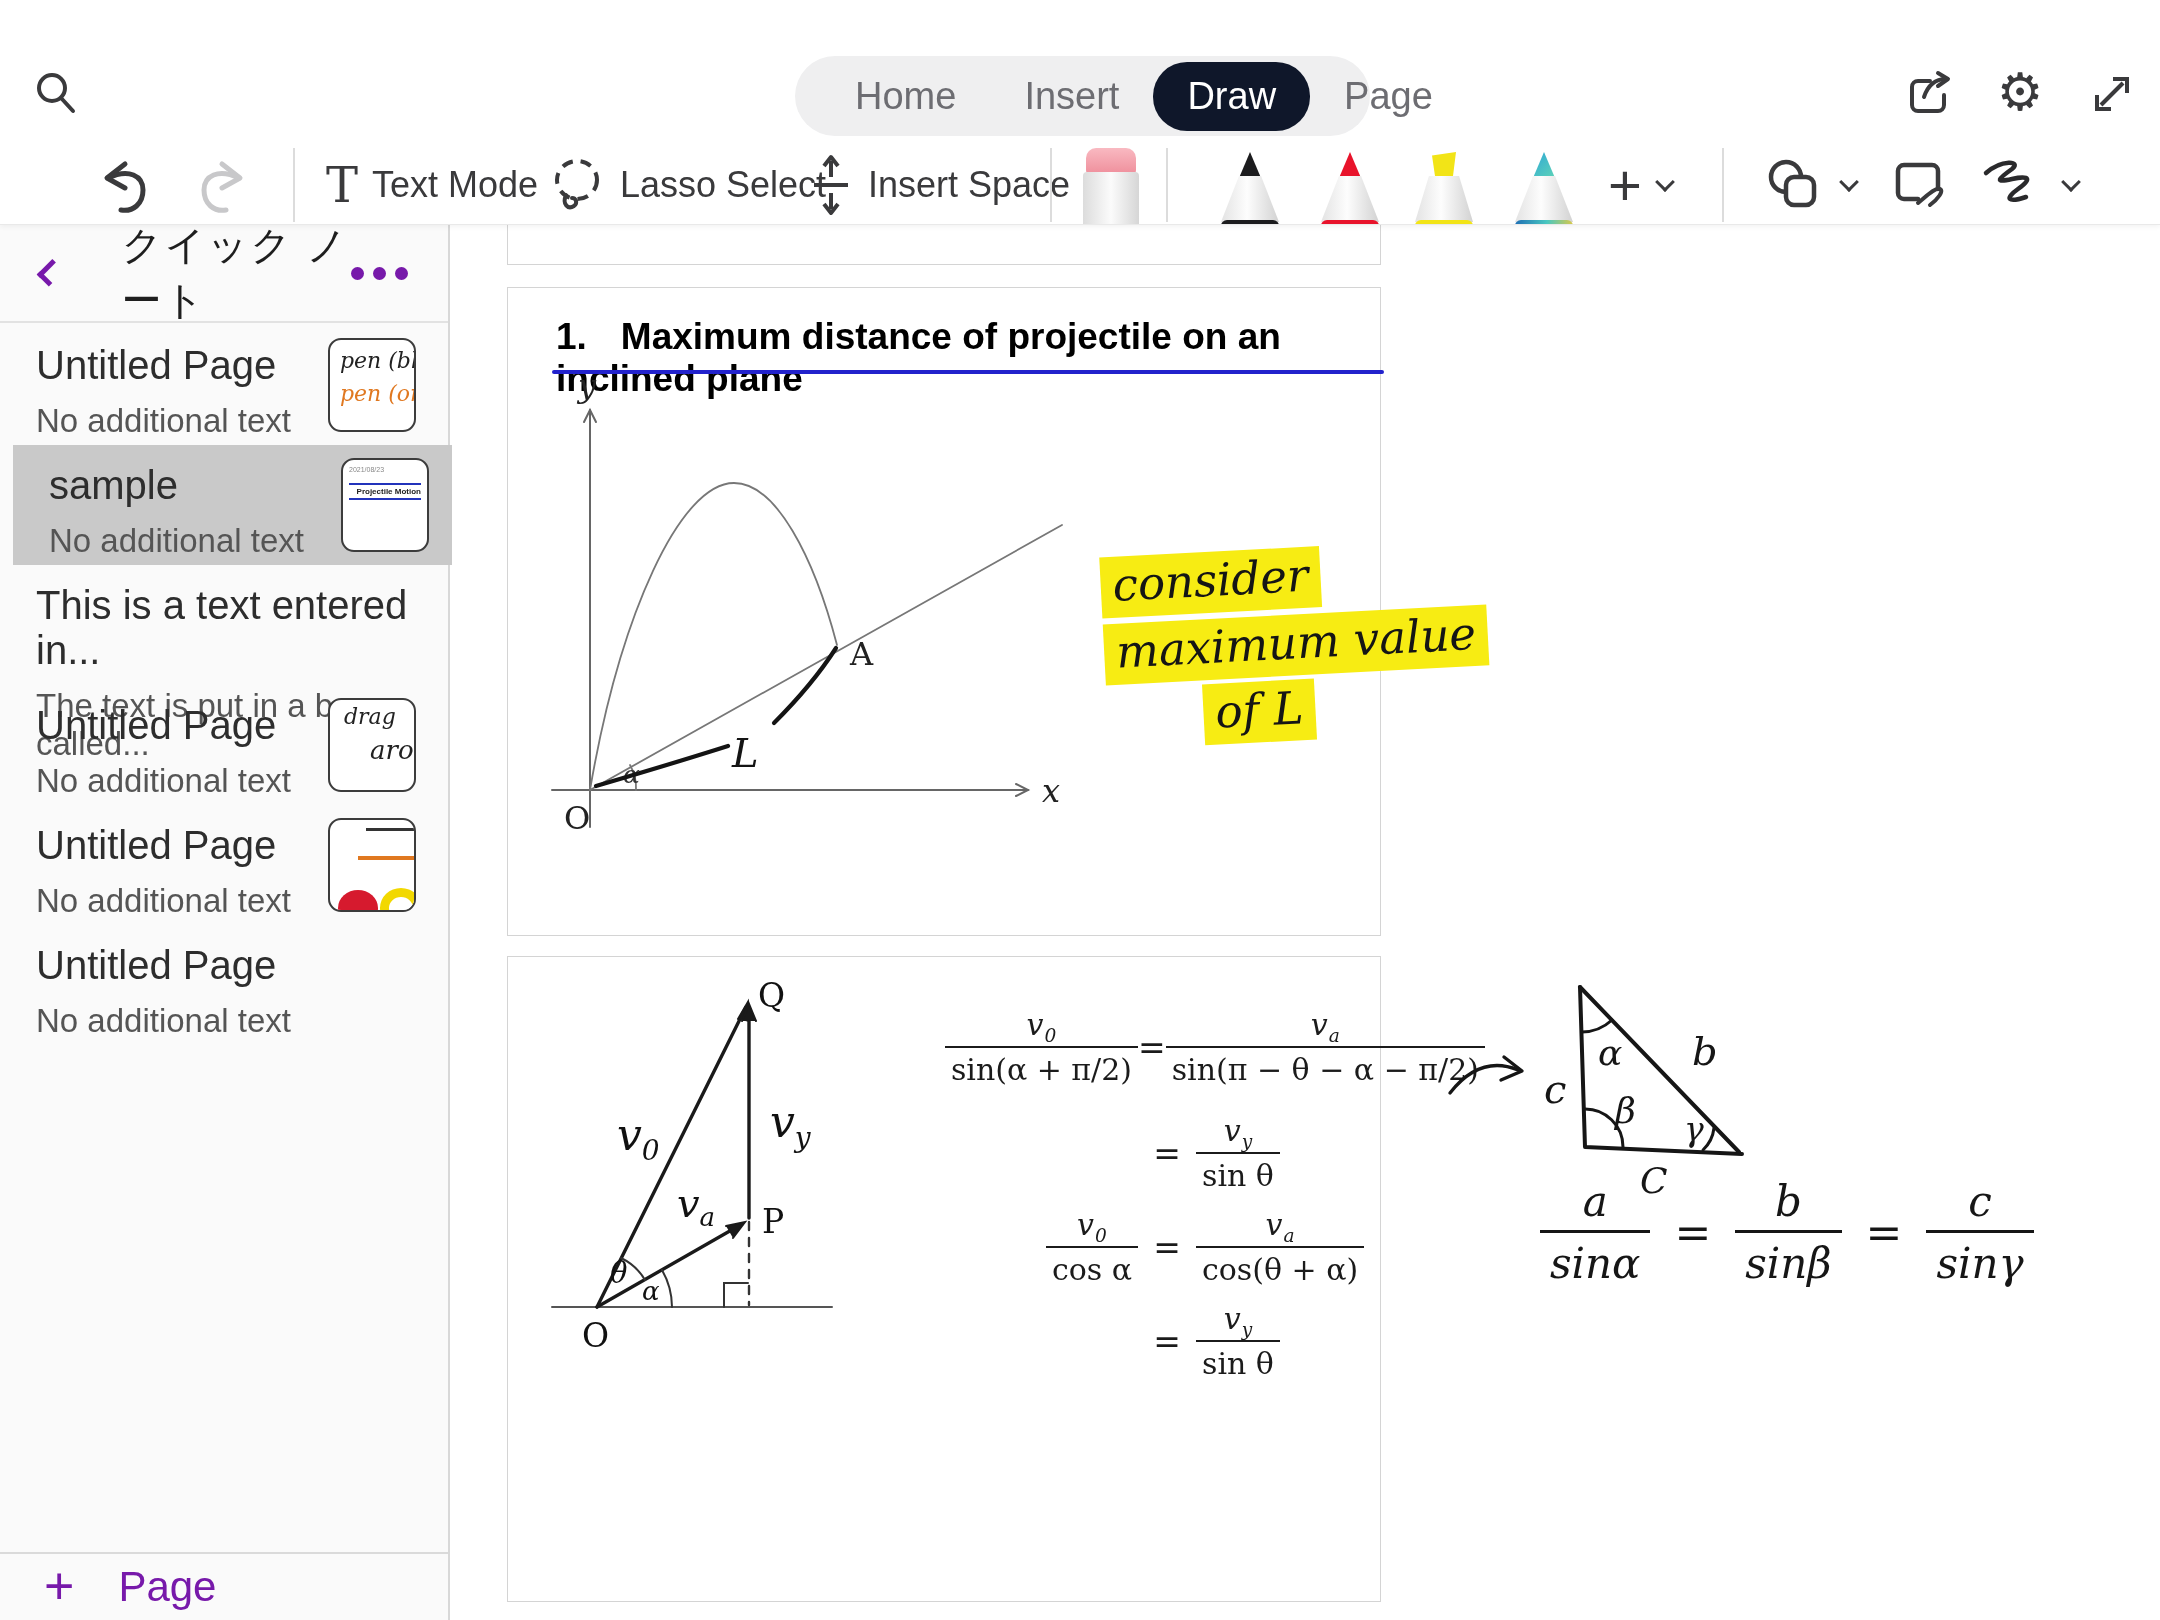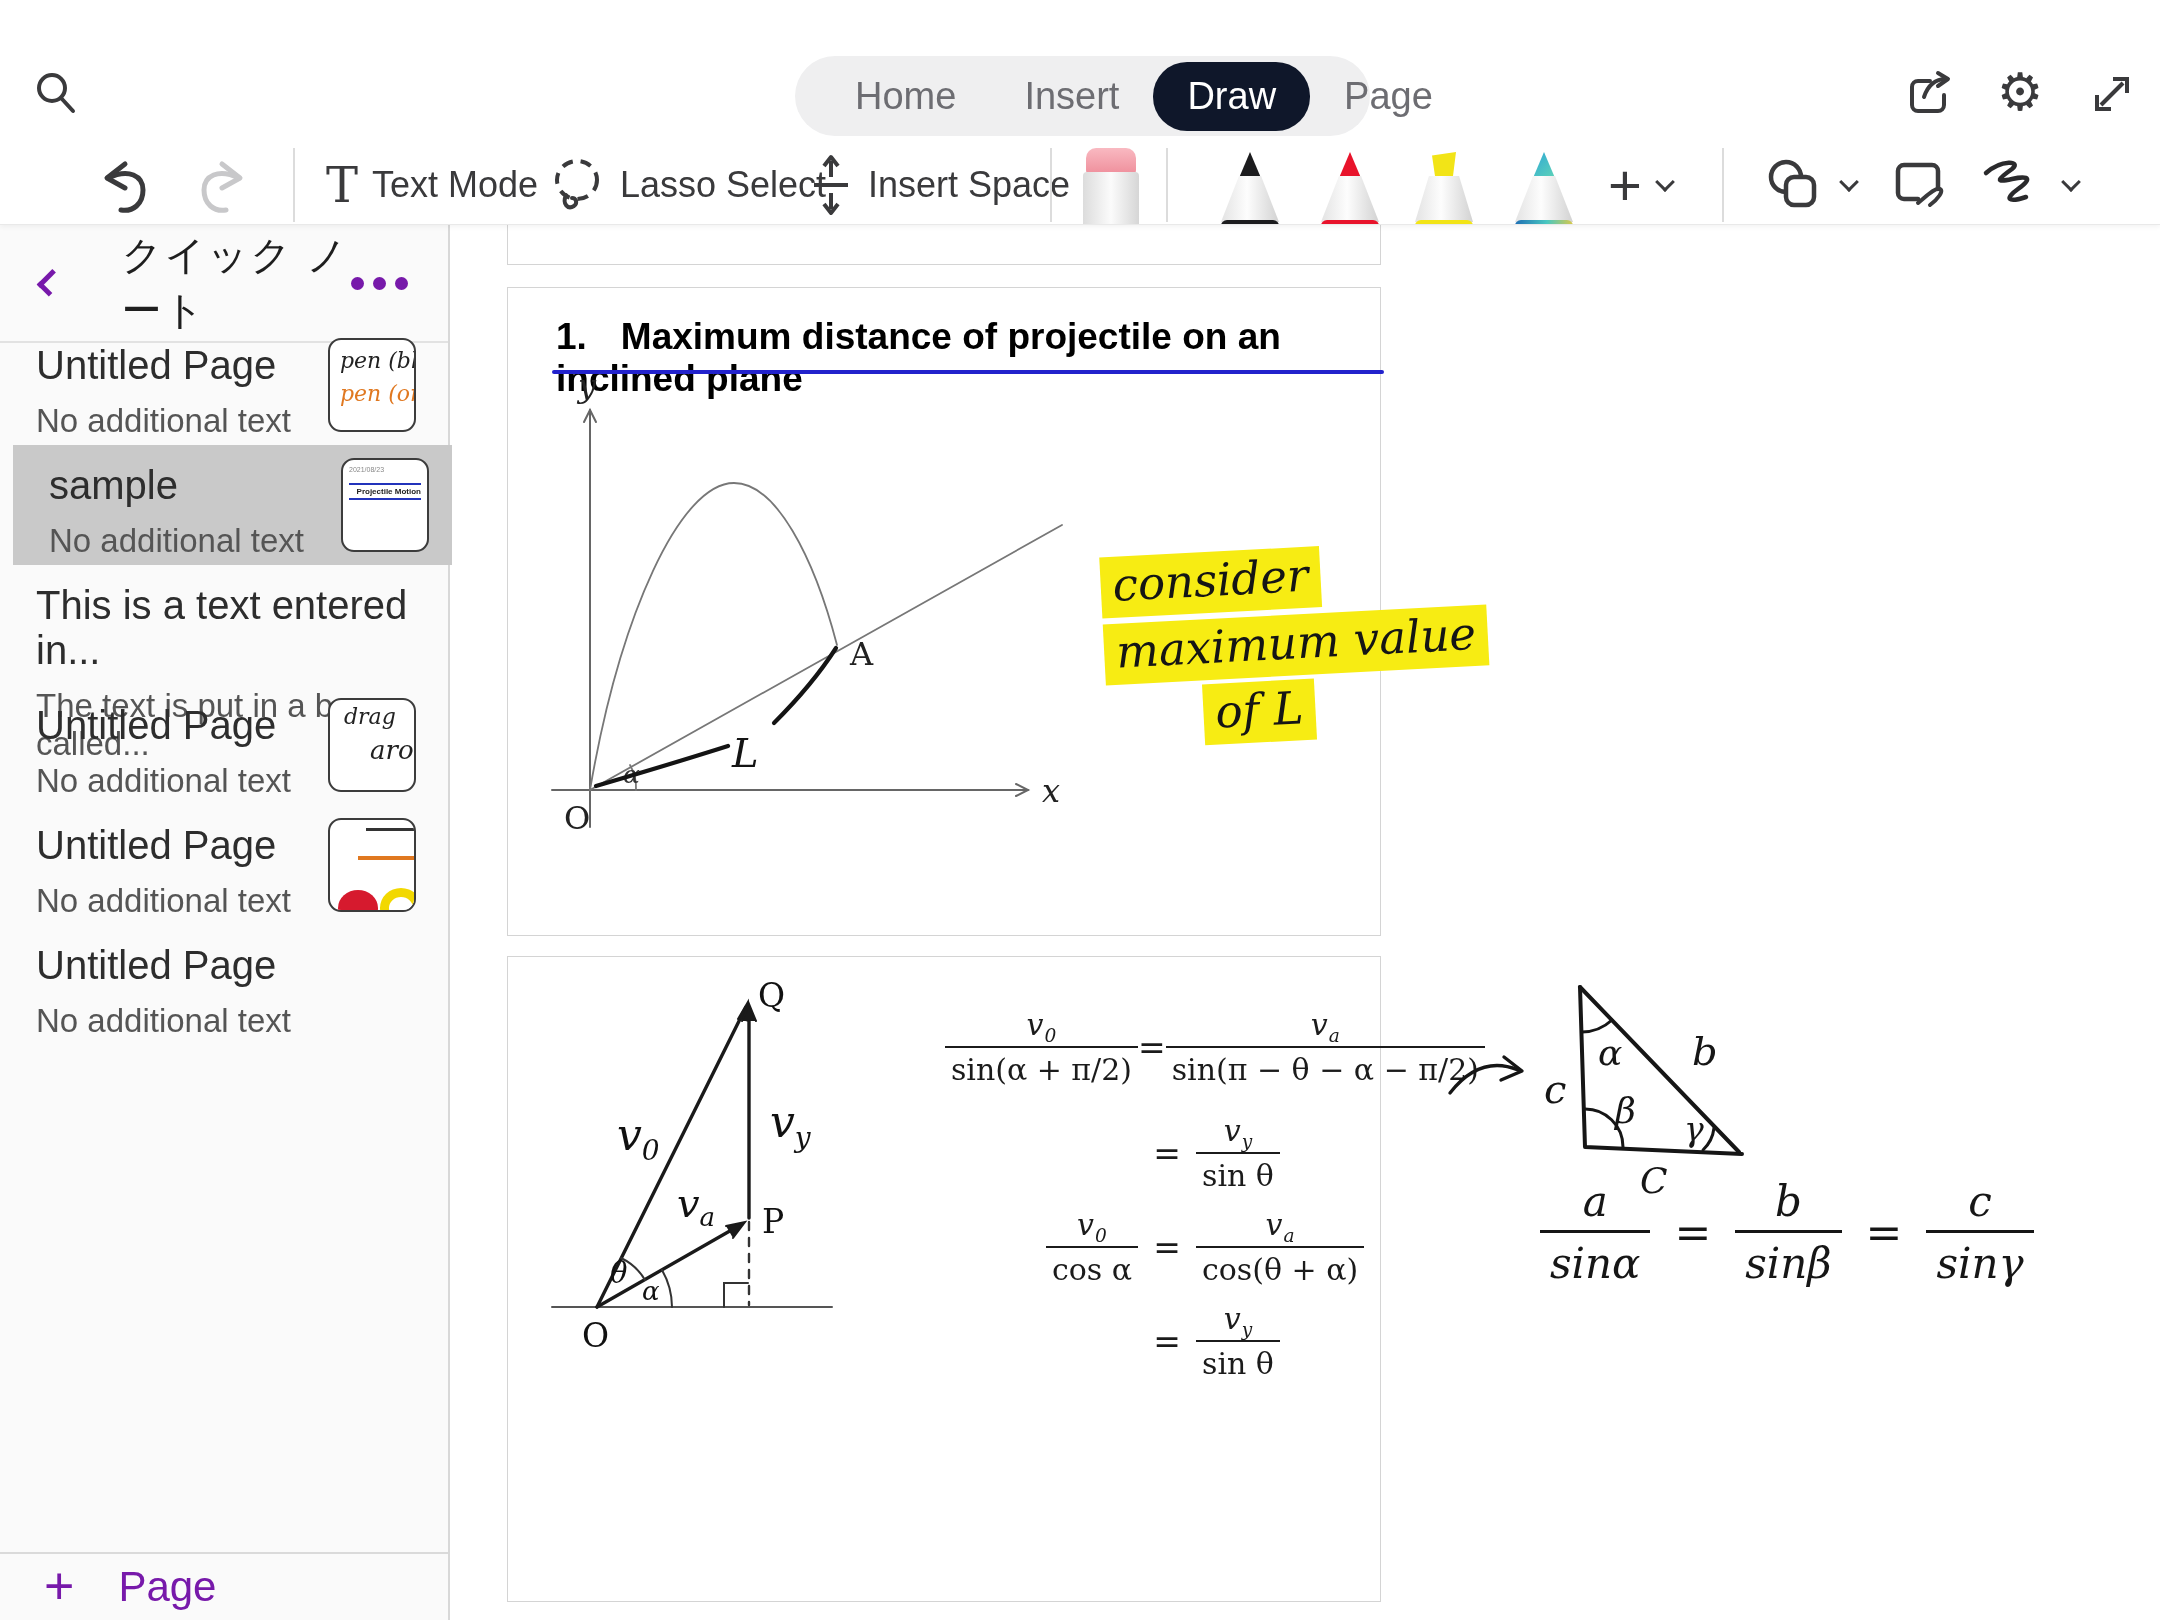--- a/index.html
+++ b/index.html
@@ -35,21 +35,21 @@
     border-radius:6px 6px 0 0; }
   .eraser { position:absolute; left:1080px; top:148px; width:62px; height:80px; cursor:pointer; }
   .eraser .cap { position:absolute; left:50%; transform:translateX(-50%); top:0; width:50px; height:26px;
     background:linear-gradient(180deg,#f9b9c1,#ef8f9c); border-radius:10px 10px 4px 4px; }
   .eraser .body { position:absolute; left:50%; transform:translateX(-50%); top:24px; width:56px; height:58px;
     background:linear-gradient(90deg,#dcdcdc,#fbfbfb 50%,#d6d6d6); border-radius:4px; }
 
   
   #sidebar { position:absolute; left:0; top:225px; width:450px; height:1395px; background:#fafafa;
     border-right:2px solid #d8d8d8; }
-  #sb-head { position:absolute; left:0; top:0; width:100%; height:118px; border-bottom:2px solid #e2e2e2;
+  #sb-head { position:absolute; left:0; top:0; width:100%; height:98px; border-bottom:2px solid #e2e2e2;
     display:flex; align-items:center; }
   .backchev { width:22px; height:22px; border-left:5px solid #7719AA; border-bottom:5px solid #7719AA;
     transform:rotate(45deg); margin-left:42px; cursor:pointer; }
   #sb-title { font-size:40px; color:#1e1e1e; margin-left:62px; letter-spacing:2px; }
   .dots { margin-left:auto; margin-right:40px; display:flex; gap:9px; cursor:pointer; }
   .dots i { width:13px; height:13px; border-radius:50%; background:#7719AA; }
   .sb-row { position:absolute; left:0; width:100%; height:120px; padding:18px 0 0 36px; cursor:pointer; }
   .sb-row.sel { background:#c9c9c9; }
   .sb-t { font-size:40px; color:#2d2d2d; }
   .sb-s { font-size:33px; color:#555; margin-top:14px; }

